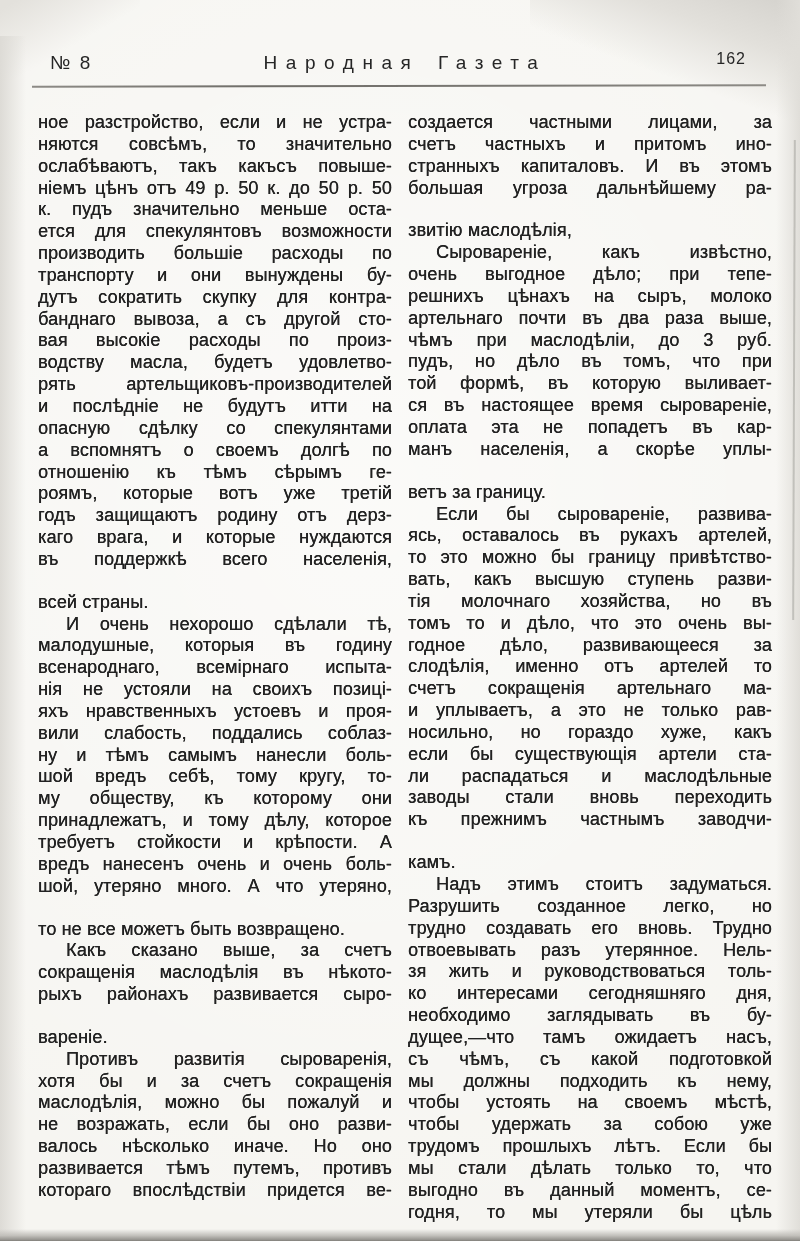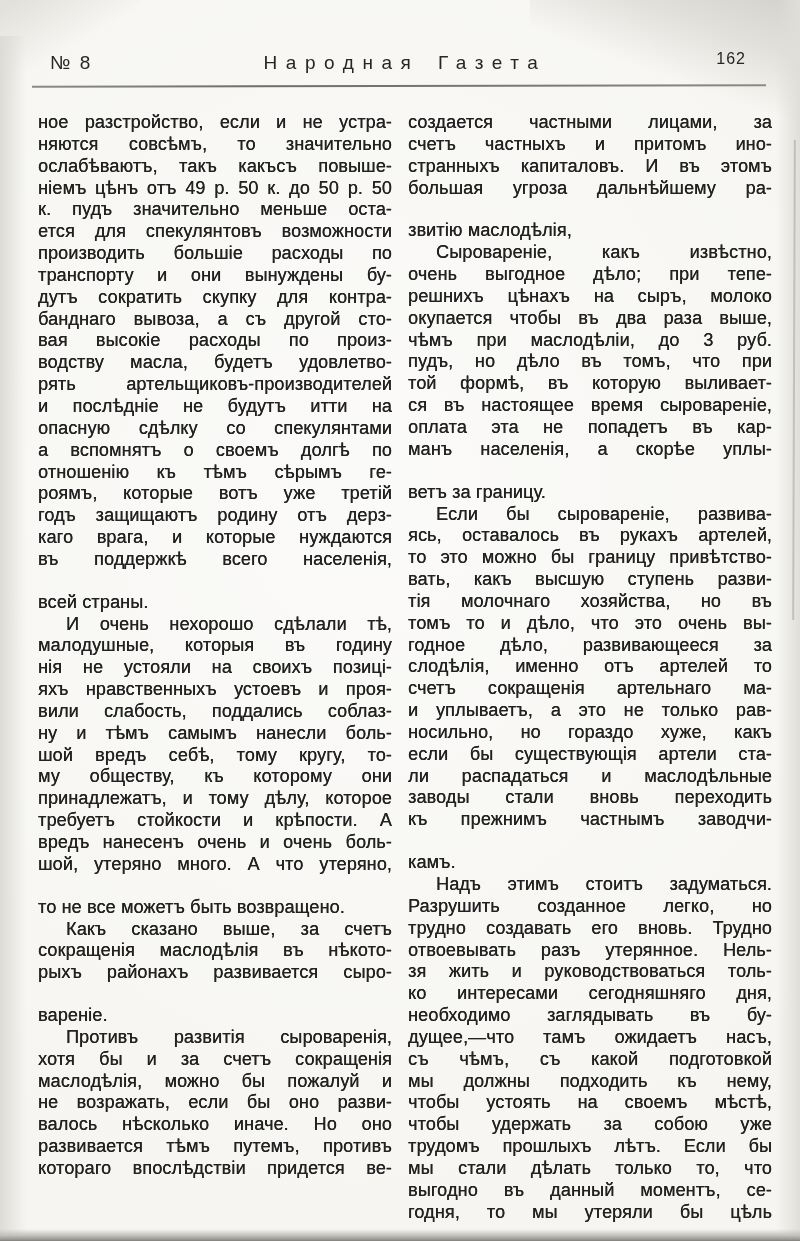--- a/index.html
+++ b/index.html
@@ -86,20 +86,21 @@
       <div class="line">опасную сдѣлку со спекулянтами</div>
       <div class="line">а вспомнятъ о своемъ долгѣ по</div>
       <div class="line">отношенію къ тѣмъ сѣрымъ ге-</div>
       <div class="line">роямъ, которые вотъ уже третій</div>
       <div class="line">годъ защищаютъ родину отъ дерз-</div>
       <div class="line">каго врага, и которые нуждаются</div>
       <div class="line">въ поддержкѣ всего населенія,</div>
       <div class="line end">всей страны.</div>
       <div class="line indent">И очень нехорошо сдѣлали тѣ,</div>
       <div class="line">малодушные, которыя въ годину</div>
+      <div class="line">всенароднаго, всемірнаго испыта-</div>
       <div class="line">нія не устояли на своихъ позиці-</div>
       <div class="line">яхъ нравственныхъ устоевъ и проя-</div>
       <div class="line">вили слабость, поддались соблаз-</div>
       <div class="line">ну и тѣмъ самымъ нанесли боль-</div>
       <div class="line">шой вредъ себѣ, тому кругу, то-</div>
       <div class="line">му обществу, къ которому они</div>
       <div class="line">принадлежатъ, и тому дѣлу, которое</div>
       <div class="line">требуетъ стойкости и крѣпости. А</div>
       <div class="line">вредъ нанесенъ очень и очень боль-</div>
       <div class="line">шой, утеряно много. А что утеряно,</div>
@@ -118,21 +119,21 @@
     </div>
   <div class="col col-right">
       <div class="line">создается частными лицами, за</div>
       <div class="line">счетъ частныхъ и притомъ ино-</div>
       <div class="line">странныхъ капиталовъ. И въ этомъ</div>
       <div class="line">большая угроза дальнѣйшему ра-</div>
       <div class="line end">звитію маслодѣлія,</div>
       <div class="line indent">Сыровареніе, какъ извѣстно,</div>
       <div class="line">очень выгодное дѣло; при тепе-</div>
       <div class="line">решнихъ цѣнахъ на сыръ, молоко</div>
-      <div class="line">окупается чтобы въ два раза выше,</div>
+      <div class="line">артельнаго почти въ два раза выше,</div>
       <div class="line">чѣмъ при маслодѣліи, до 3 руб.</div>
       <div class="line">пудъ, но дѣло въ томъ, что при</div>
       <div class="line">той формѣ, въ которую выливает-</div>
       <div class="line">ся въ настоящее время сыровареніе,</div>
       <div class="line">оплата эта не попадетъ въ кар-</div>
       <div class="line">манъ населенія, а скорѣе уплы-</div>
       <div class="line end">ветъ за границу.</div>
       <div class="line indent">Если бы сыровареніе, развива-</div>
       <div class="line">ясь, оставалось въ рукахъ артелей,</div>
       <div class="line">то это можно бы границу привѣтство-</div>

